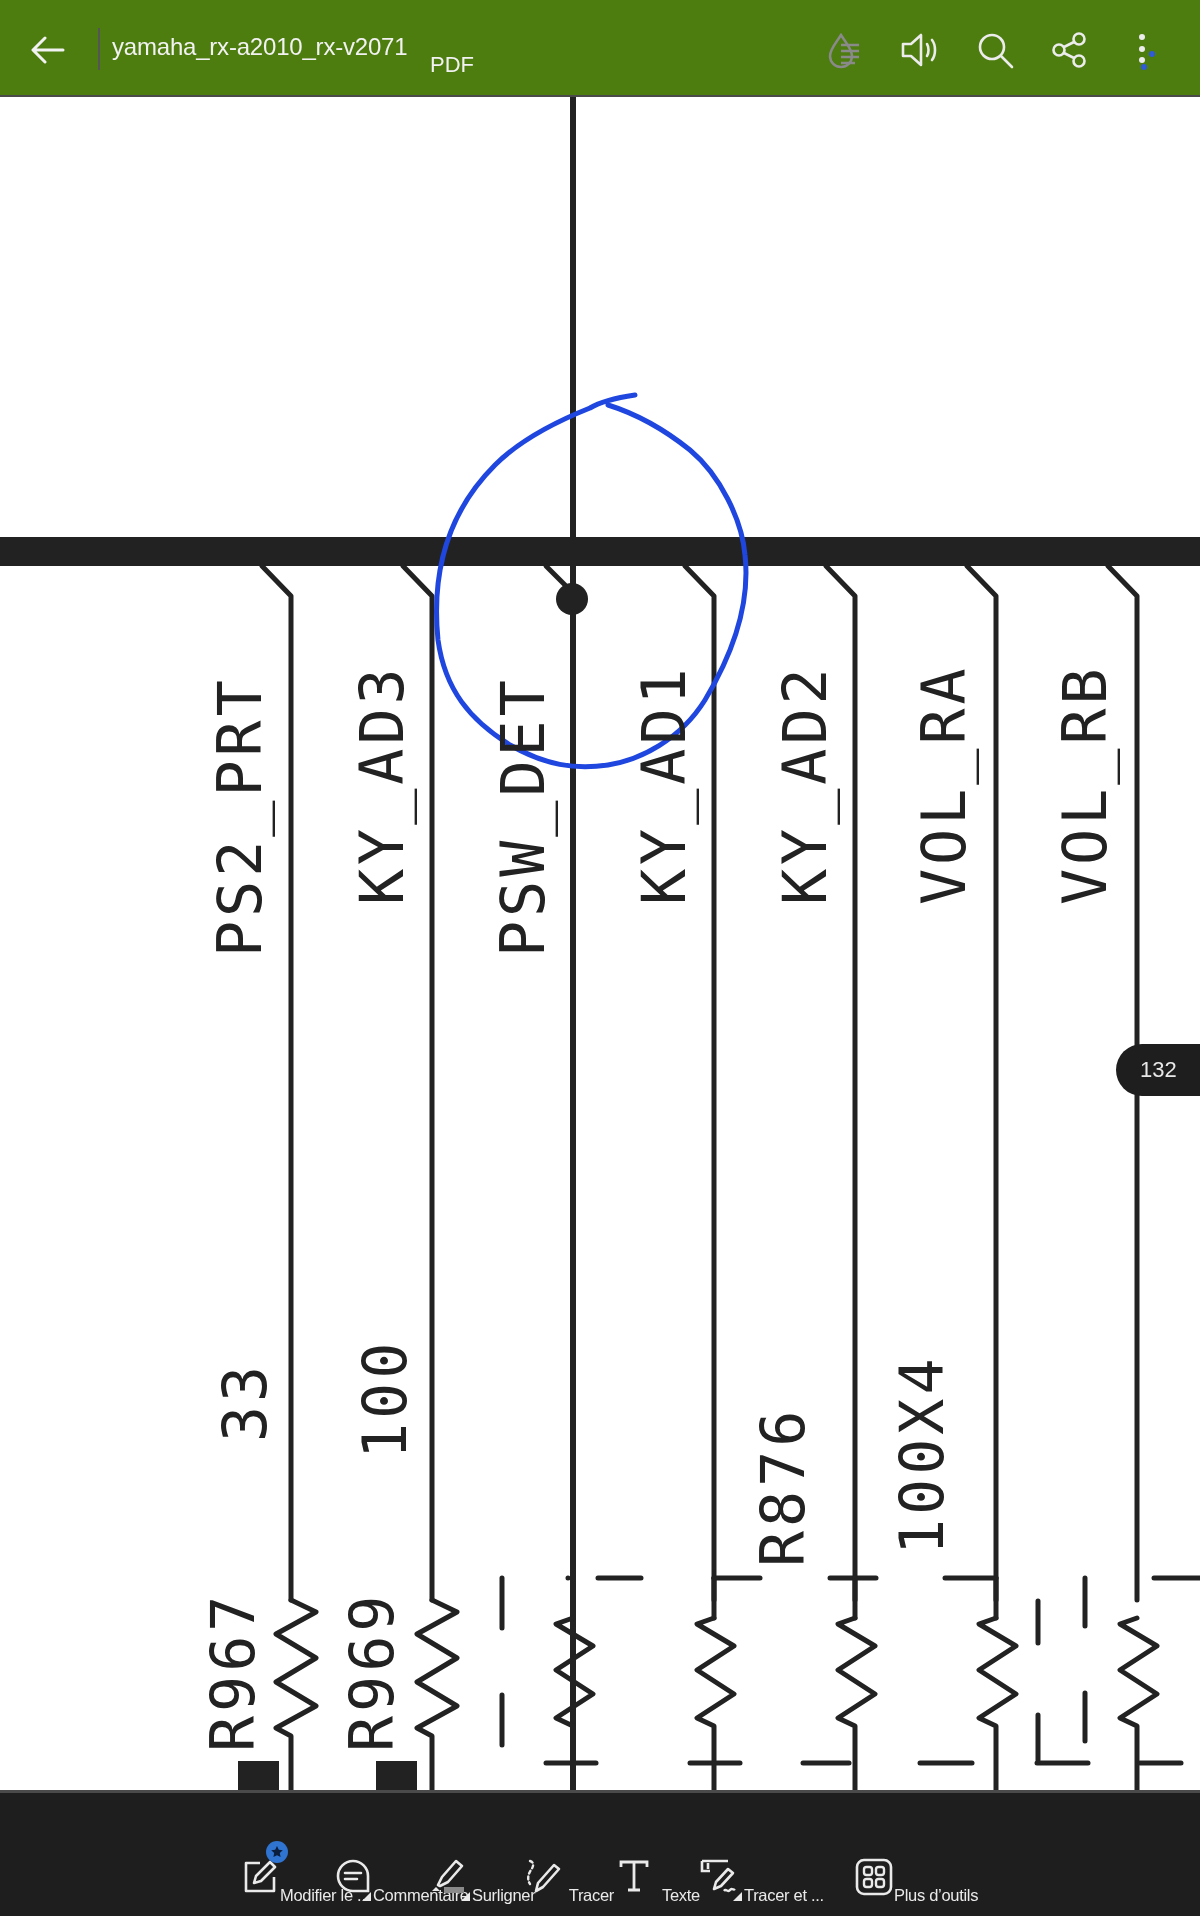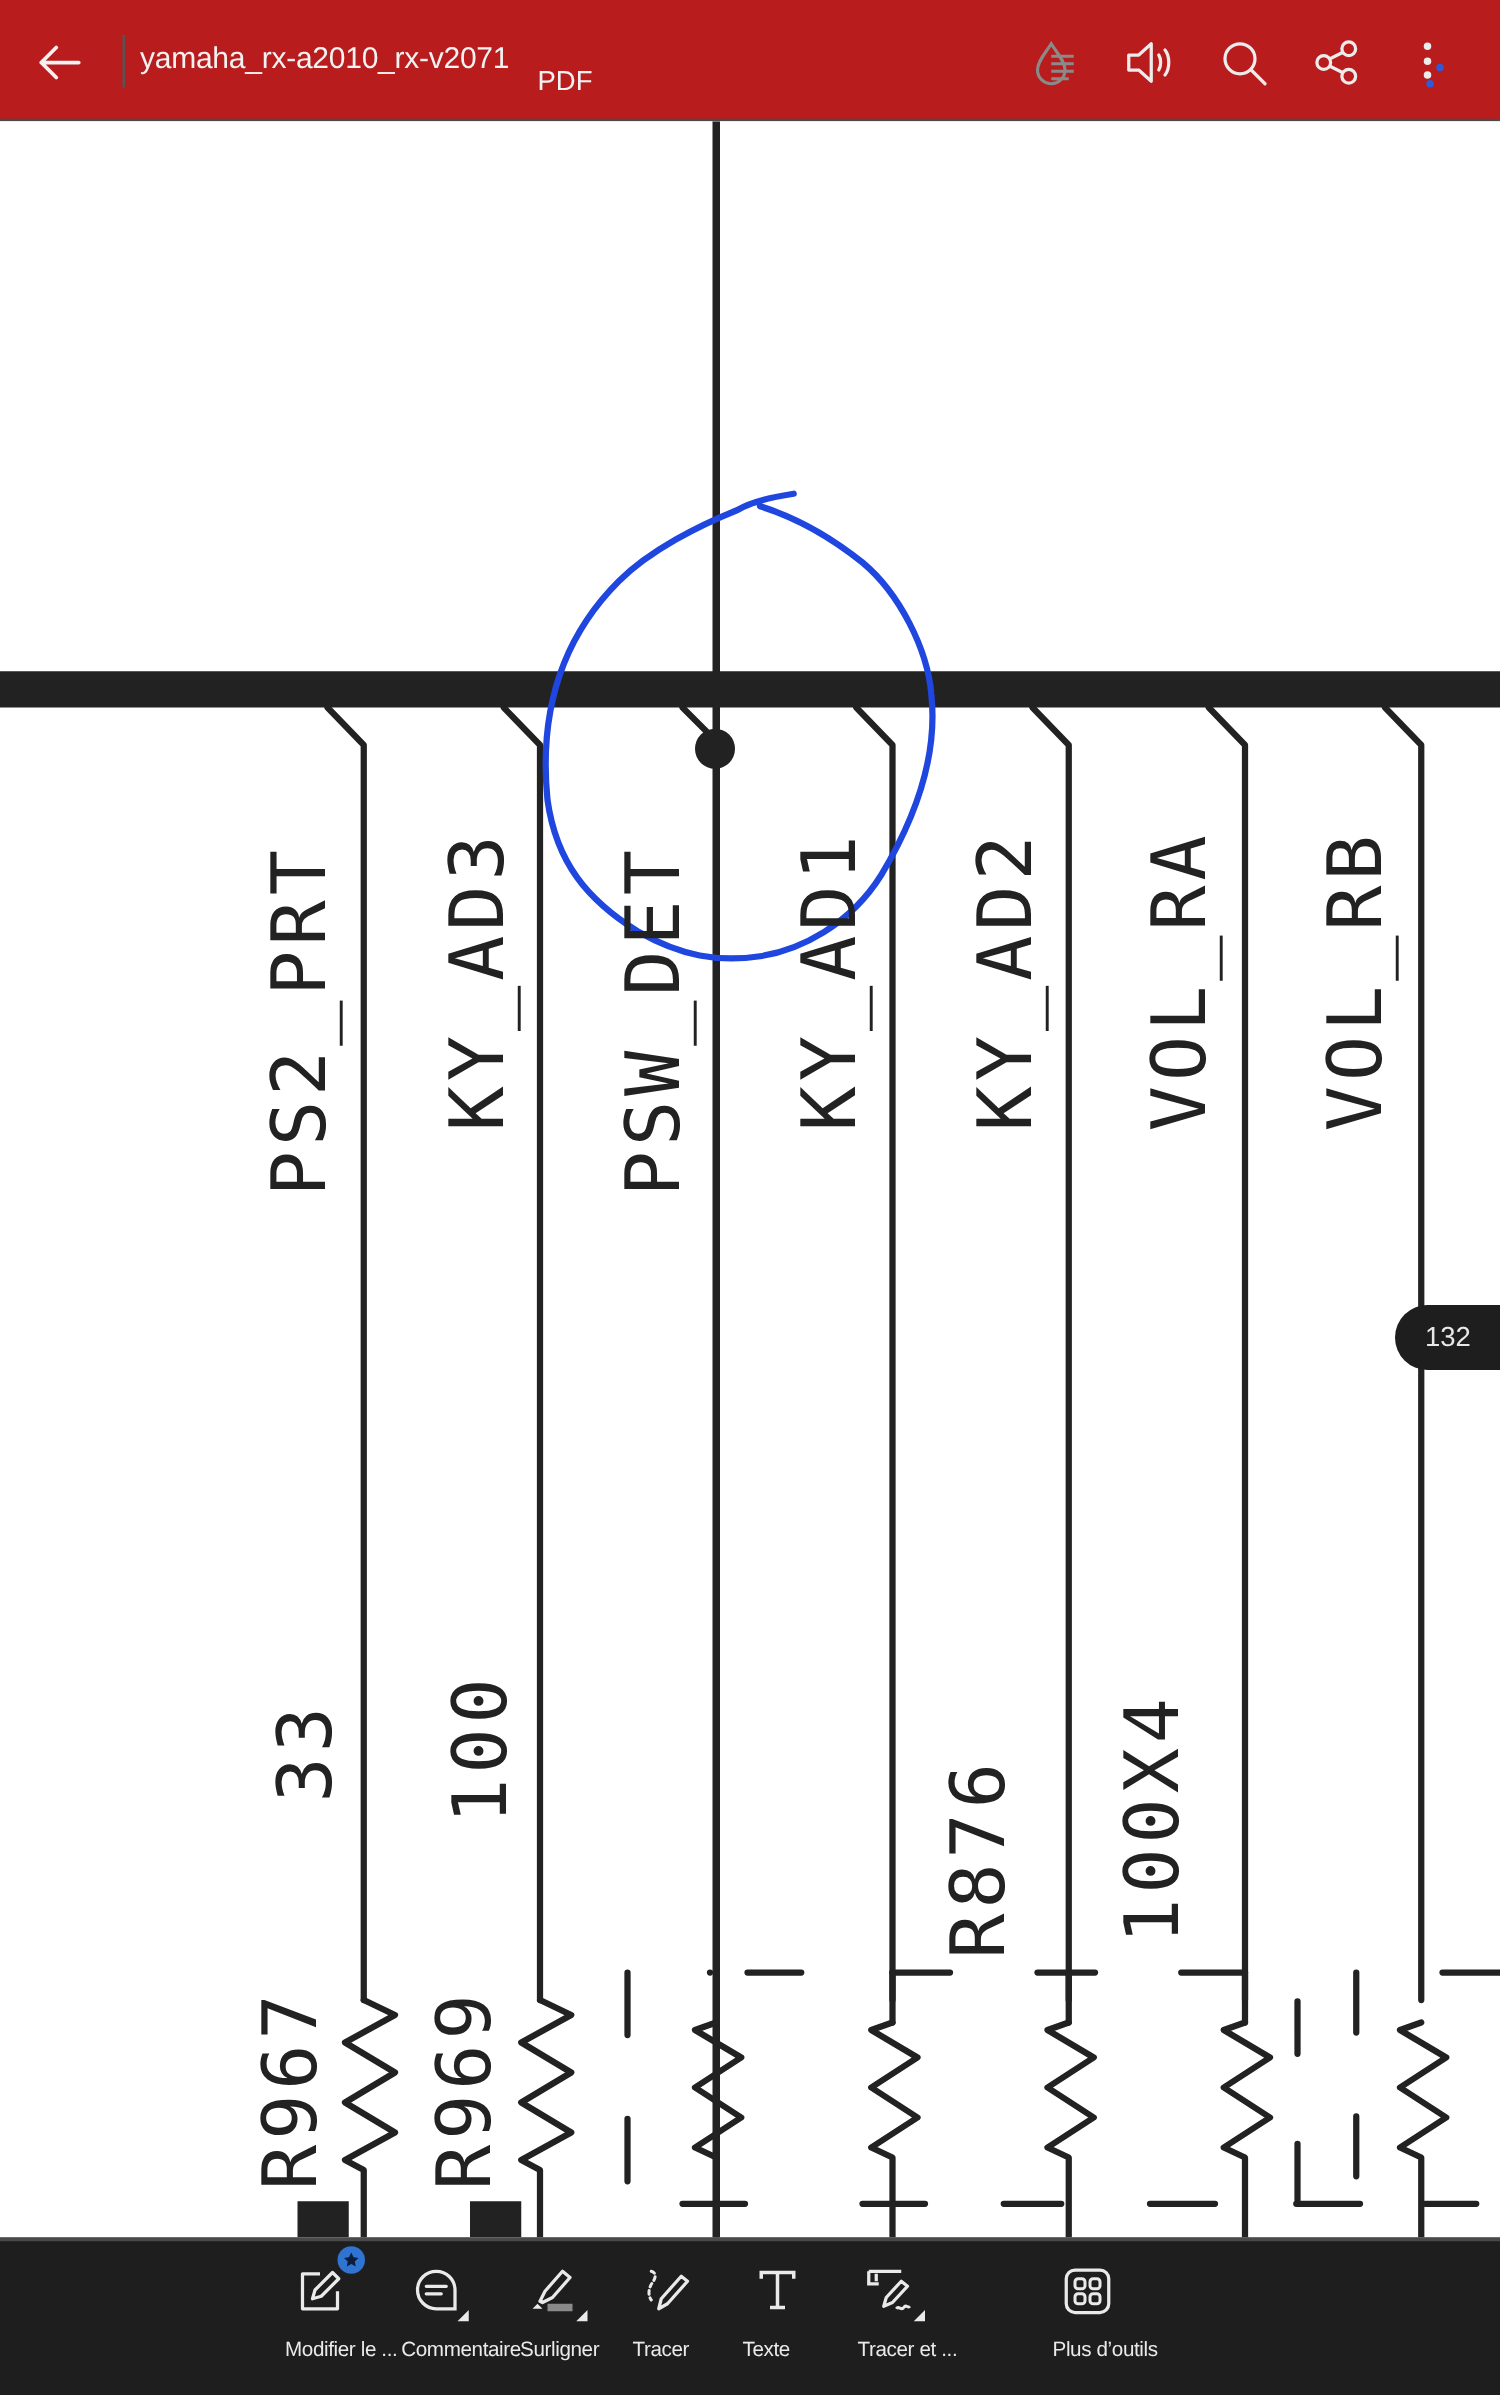--- a/index.html
+++ b/index.html
@@ -1,28 +1,28 @@
 <!DOCTYPE html>
 <html><head>
 <meta charset="utf-8">
 <style>
   html,body{margin:0;padding:0;}
   body{width:1200px;height:1916px;position:relative;overflow:hidden;background:#ffffff;font-family:"Liberation Sans",sans-serif;}
-  .topbar{position:absolute;left:0;top:0;width:1200px;height:97px;background:#b91c1c;border-bottom:2px solid #4a4a4a;box-sizing:border-box;}
+  .topbar{position:absolute;left:0;top:0;width:1200px;height:97px;background:#4d7c0f;border-bottom:2px solid #4a4a4a;box-sizing:border-box;}
   .back{position:absolute;left:24px;top:26px;width:48px;height:48px;display:flex;align-items:center;justify-content:center;cursor:pointer;}
   .sep{position:absolute;left:98px;top:28px;width:2px;height:42px;background:#555;}
   .title{position:absolute;left:112px;top:33px;color:#f2f2f2;font-size:24px;letter-spacing:-0.2px;}
   .ftype{position:absolute;left:430px;top:35px;color:#f2f2f2;font-size:22px;margin-top:17px;}
   .ticon{position:absolute;top:25px;width:50px;height:50px;display:flex;align-items:center;justify-content:center;cursor:pointer;}
   .page{position:absolute;left:0;top:97px;width:1200px;height:1693px;background:#fff;overflow:hidden;}
   .page svg{position:absolute;left:0;top:0;}
   .lbl{position:absolute;font-family:"DejaVu Sans Mono","Liberation Mono",monospace;color:#222;white-space:nowrap;transform-origin:0 0;transform:rotate(-90deg);font-weight:normal;letter-spacing:4px;}
   .pagebadge{position:absolute;left:1116px;top:1044px;width:90px;height:52px;background:#1e1e1e;border-radius:26px 0 0 26px;color:#e8e8e8;font-size:22px;display:flex;align-items:center;padding-left:24px;box-sizing:border-box;}
   .bottombar{position:absolute;left:0;top:1790px;width:1200px;height:126px;background:#1e1e1e;border-top:3px solid #4a4a4a;box-sizing:border-box;}
-  .tool{position:absolute;top:12px;width:96px;height:100px;display:flex;flex-direction:column;align-items:flex-start;cursor:pointer;}
+  .tool{position:absolute;top:12px;width:96px;height:100px;display:flex;align-items:flex-end;cursor:pointer;margin-left:12px;}
   .tool .ic{width:56px;height:56px;display:flex;align-items:center;justify-content:center;position:relative;}
   .tool .tl{margin-top:10px;color:#eaeaea;font-size:16.5px;white-space:nowrap;letter-spacing:-0.3px;}
   .badge{position:absolute;right:-8px;top:-8px;width:22px;height:22px;border-radius:50%;background:#2f74d0;display:flex;align-items:center;justify-content:center;}
   .tri{position:absolute;right:2px;bottom:4px;width:0;height:0;border-left:9px solid transparent;border-bottom:9px solid #eaeaea;}
 </style>
 </head>
 <body>
 
 <div class="topbar">
   <div class="back">

